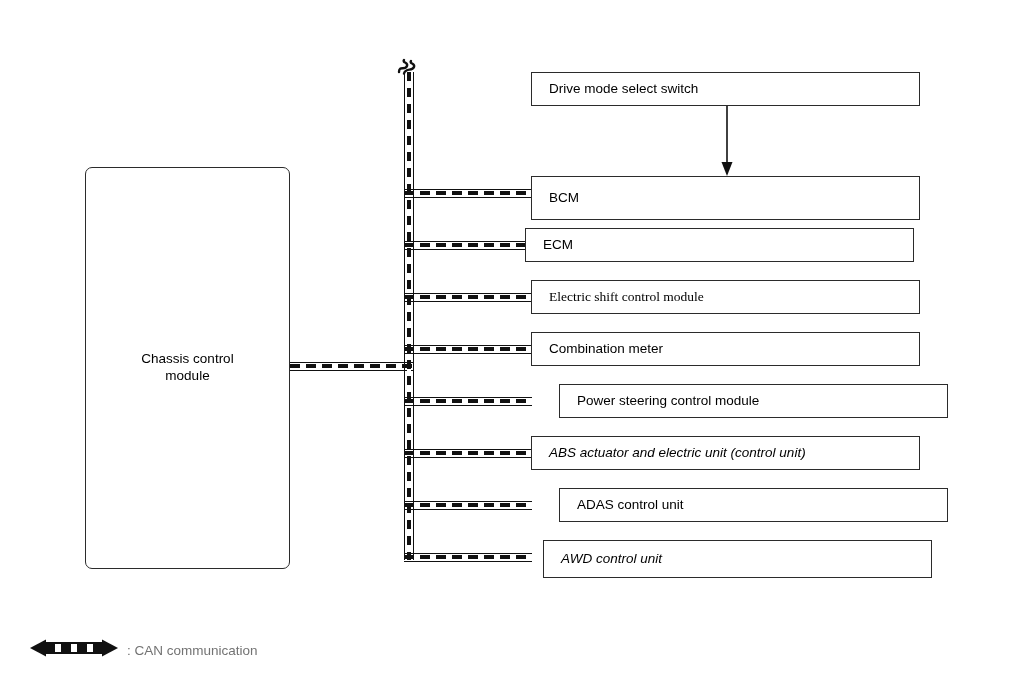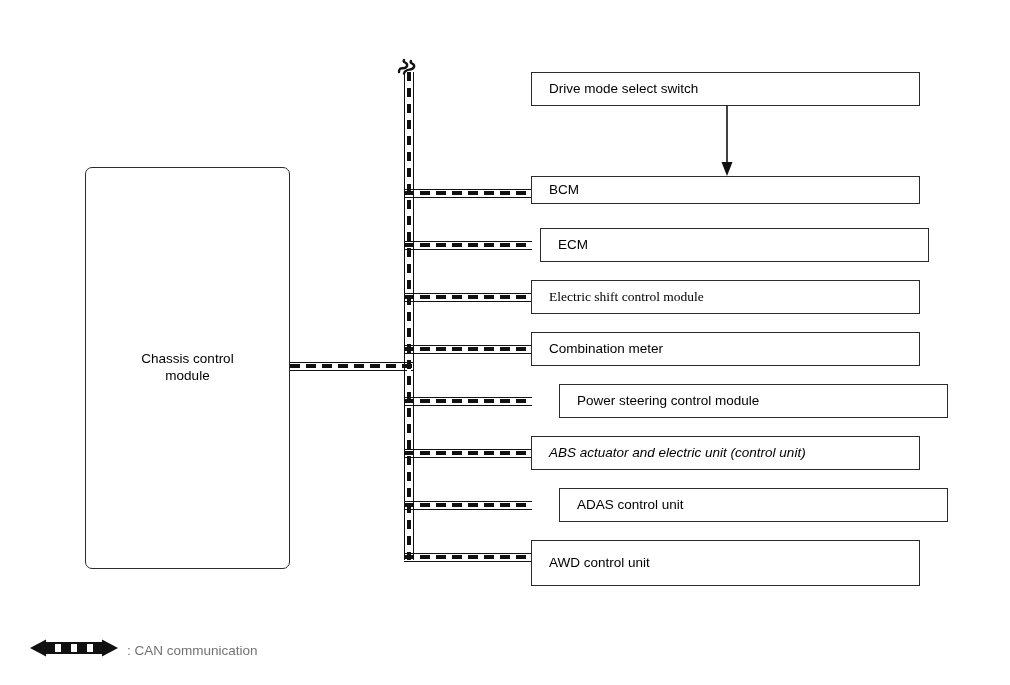--- a/index.html
+++ b/index.html
@@ -133,25 +133,25 @@
 
   <div class="signal-arrow" id="signal-arrow" style="left: 719px; top: 106px;">
     <svg id="signal-arrow-svg" width="16" height="70" viewBox="0 0 16 70">
       <line x1="8" y1="0" x2="8" y2="58" stroke="#111111" stroke-width="1.6"></line>
       <polygon points="8,70 2.5,56 13.5,56" fill="#111111"></polygon>
     </svg>
   </div>
 
   <div id="can-node-layer">
       <div class="can-horizontal" style="left: 404px; top: 188.5px; width: 128px; height: 9px;"></div>
-      <div class="node-box" style="left: 531px; top: 176px; width: 389px; height: 28px;">
+      <div class="node-box" style="left: 531px; top: 176px; width: 389px; height: 44px;">
         <div class="node-label left-aligned">BCM</div>
       </div>
       <div class="can-horizontal" style="left: 404px; top: 240.5px; width: 128px; height: 9px;"></div>
-      <div class="node-box" style="left: 540px; top: 228px; width: 389px; height: 34px;">
+      <div class="node-box" style="left: 525px; top: 228px; width: 389px; height: 34px;">
         <div class="node-label left-aligned">ECM</div>
       </div>
       <div class="can-horizontal" style="left: 404px; top: 292.5px; width: 128px; height: 9px;"></div>
       <div class="node-box" style="left: 531px; top: 280px; width: 389px; height: 34px; font-family: Liberation Serif, serif;">
         <div class="node-label left-aligned">Electric shift control module</div>
       </div>
       <div class="can-horizontal" style="left: 404px; top: 344.5px; width: 128px; height: 9px;"></div>
       <div class="node-box" style="left: 531px; top: 332px; width: 389px; height: 34px;">
         <div class="node-label left-aligned">Combination meter</div>
       </div>
@@ -161,21 +161,21 @@
       </div>
       <div class="can-horizontal" style="left: 404px; top: 448.5px; width: 128px; height: 9px;"></div>
       <div class="node-box" style="left: 531px; top: 436px; width: 389px; height: 34px; font-style: italic;">
         <div class="node-label left-aligned">ABS actuator and electric unit (control unit)</div>
       </div>
       <div class="can-horizontal" style="left: 404px; top: 500.5px; width: 128px; height: 9px;"></div>
       <div class="node-box" style="left: 559px; top: 488px; width: 389px; height: 34px;">
         <div class="node-label left-aligned">ADAS control unit</div>
       </div>
       <div class="can-horizontal" style="left: 404px; top: 552.5px; width: 128px; height: 9px;"></div>
-      <div class="node-box" style="left: 531px; top: 540px; width: 389px; height: 46px;">
+      <div class="node-box" style="left: 543px; top: 540px; width: 389px; height: 38px; font-style: italic;">
         <div class="node-label left-aligned">AWD control unit</div>
       </div>
     </div>
 
   <div class="legend" id="legend" style="left: 30px; top: 637px;">
     <span class="legend-symbol">
       <svg id="legend-svg" width="88" height="22" viewBox="0 0 88 22">
 
         <polygon points="0,11 16,2.5 16,19.5" fill="#111111"></polygon>
 

